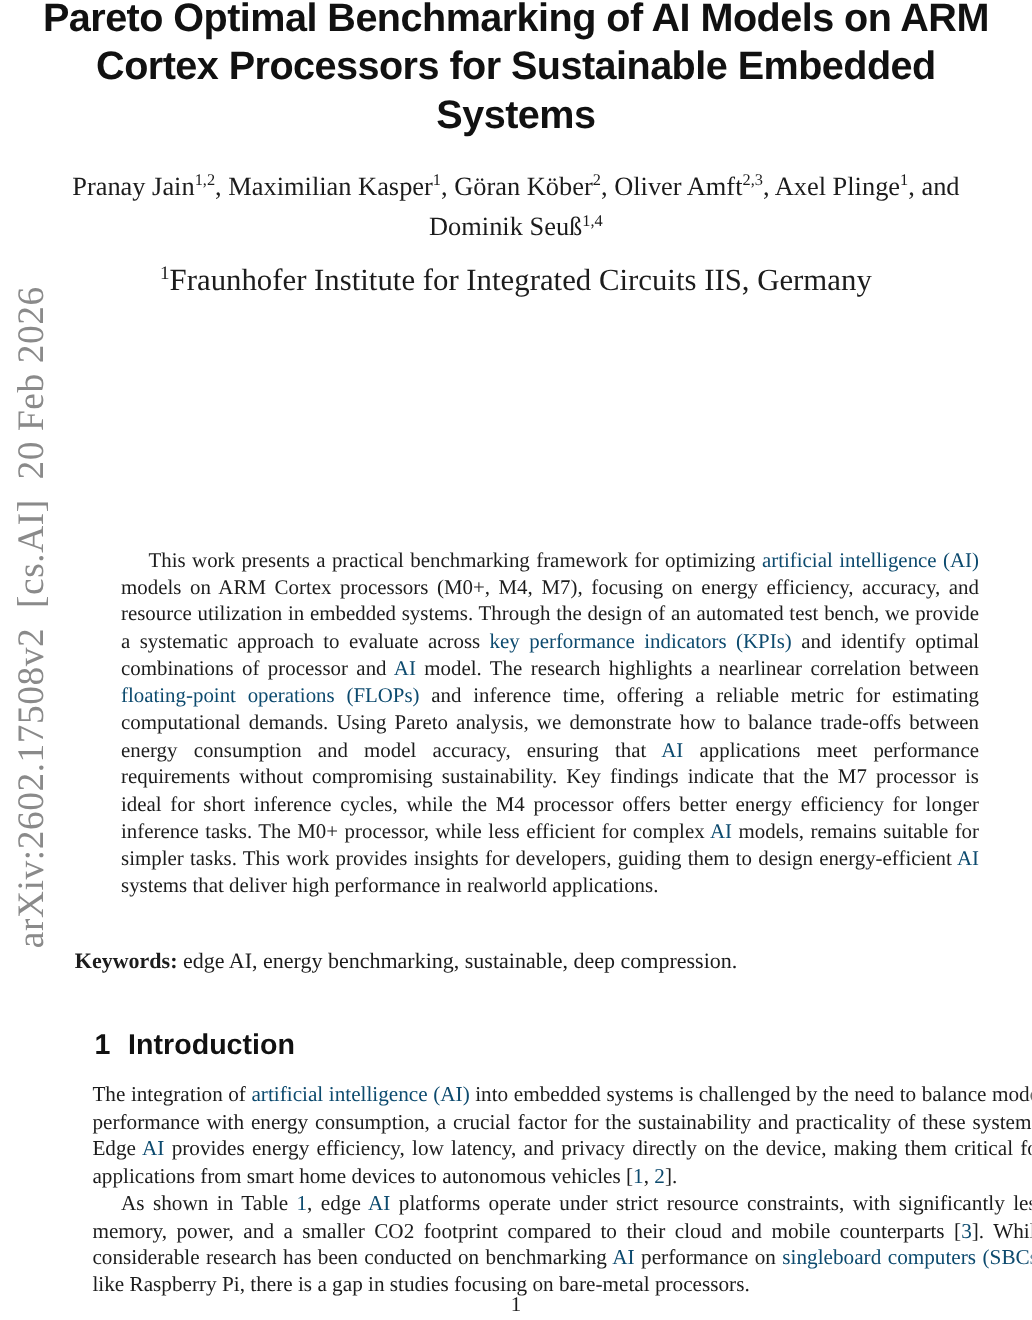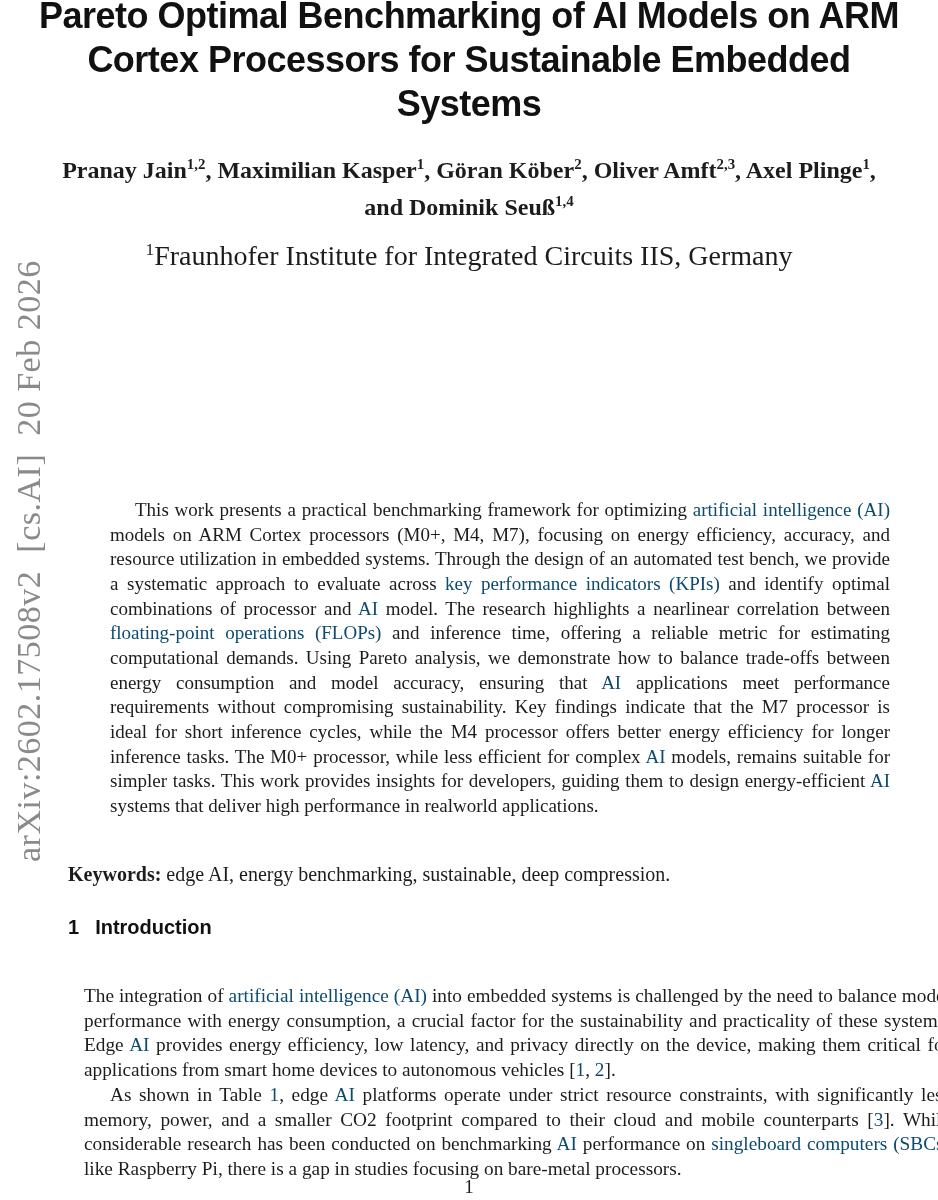--- a/index.html
+++ b/index.html
@@ -46,21 +46,20 @@
   .authors {
     position: absolute;
     top: 152px;
     left: 0;
     right: 0;
     margin: 0 auto;
     max-width: 820px;
     text-align: center;
     font-size: 24px;
     line-height: 37px;
-    font-weight: bold;
   }
   .authors sup, .affil-line sup {
     font-size: 0.62em;
     line-height: 0;
   }
   .affiliations {
     position: absolute;
     top: 240px;
     left: 4px;
     right: 4px;
@@ -87,24 +86,24 @@
     line-height: 25px;
   }
   .kw-label {
     font-weight: 700;
   }
   .section {
     position: absolute;
     top: 916px;
     left: 68px;
     right: 5px;
-    margin: 0;
+    margin: 18px;
     font-family: "Liberation Sans", sans-serif;
     font-weight: 700;
-    font-size: 20px;
+    font-size: 26px;
     color: #111111;
   }
   .section .sec-num {
     margin-right: 16px;
   }
   .body-par {
     position: absolute;
     left: 68px;
     width: 866px;
     margin: 16px;

